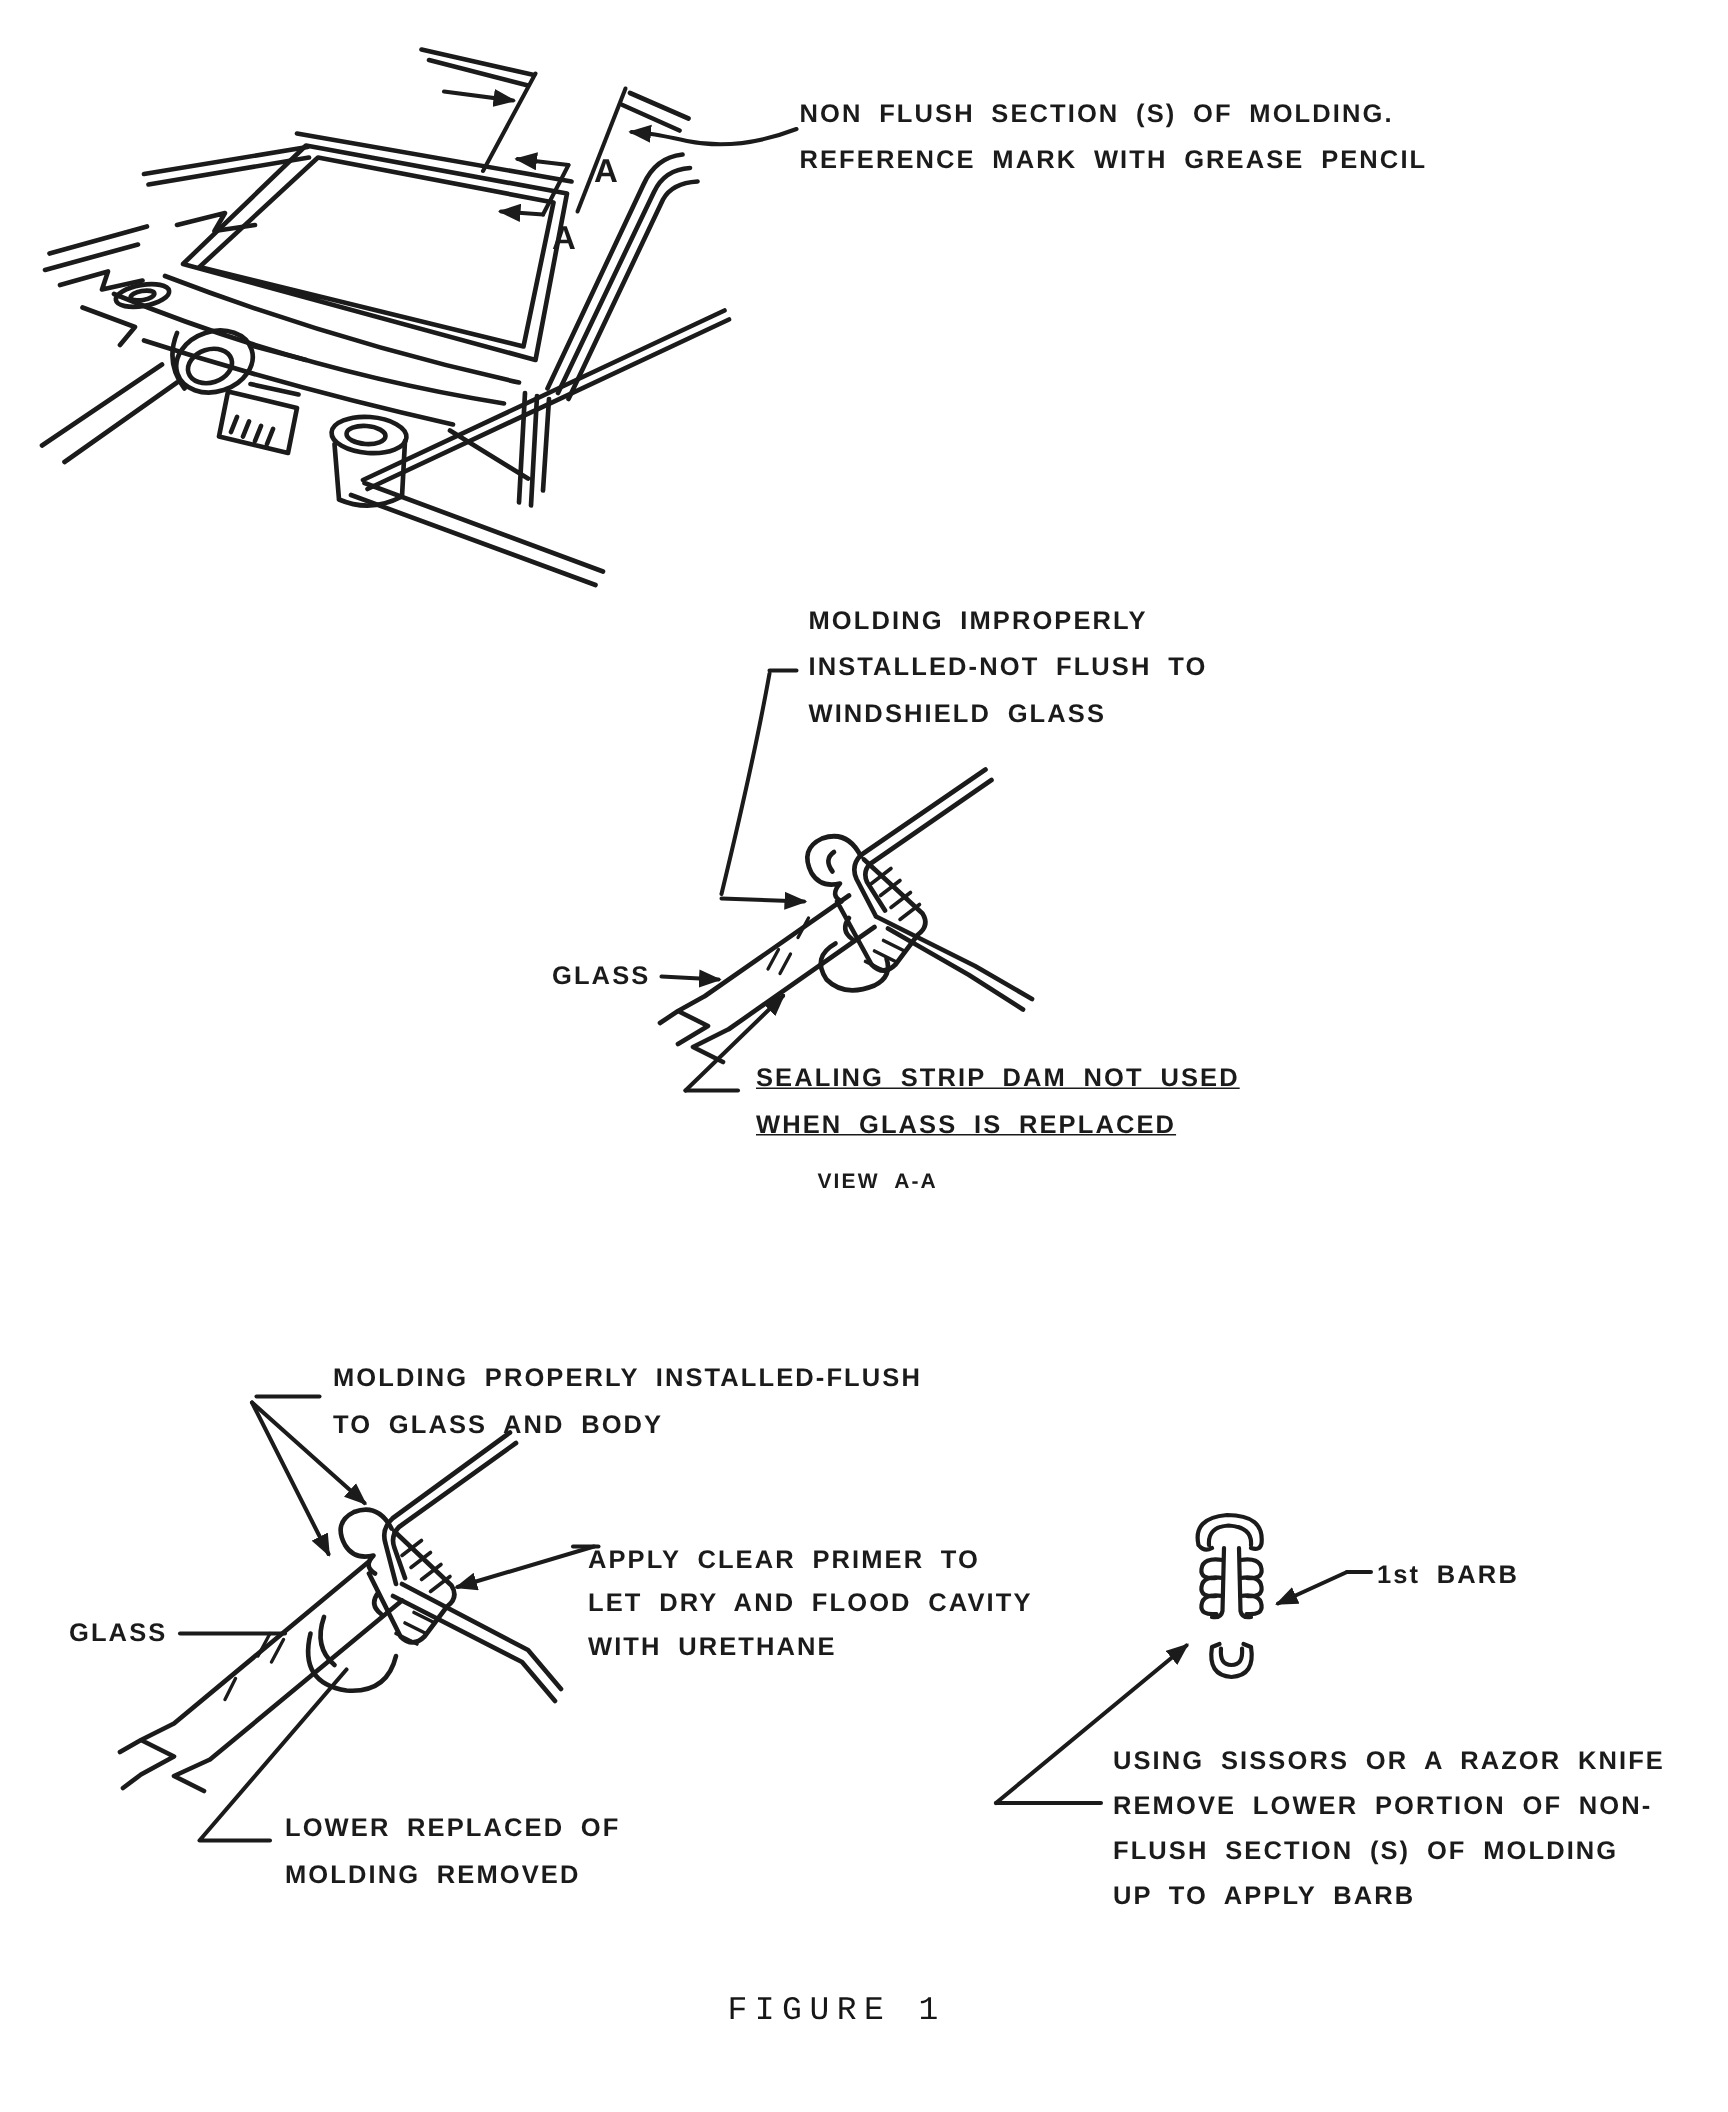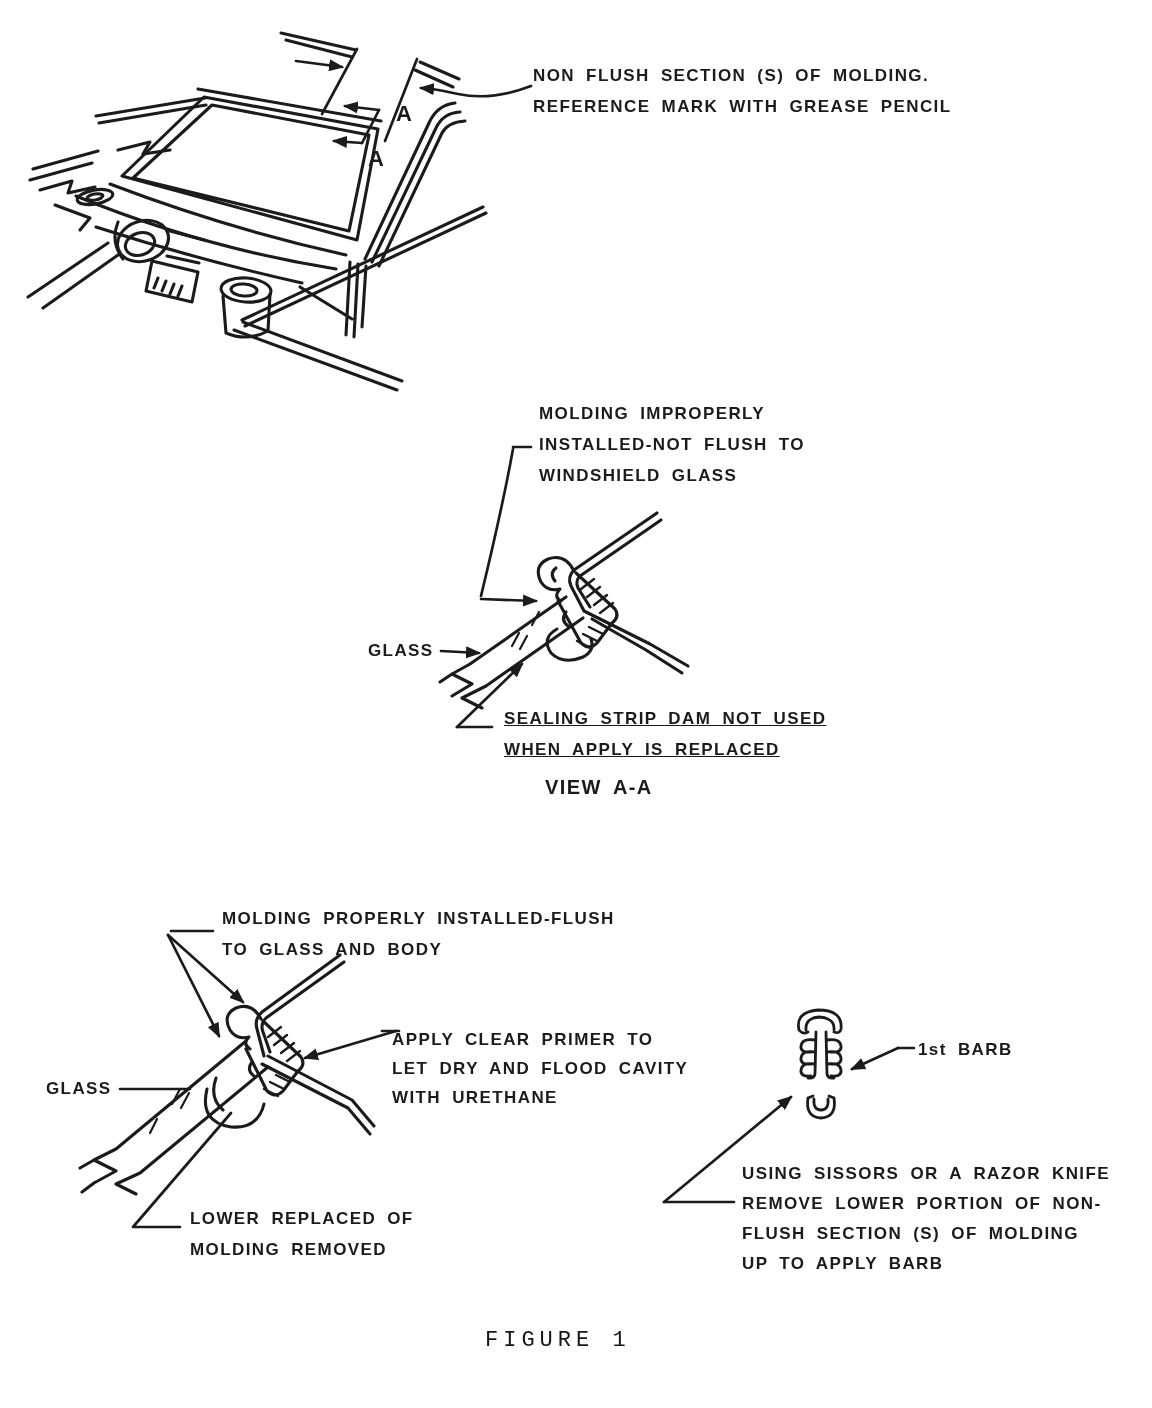--- a/index.html
+++ b/index.html
@@ -184,24 +184,24 @@
   <div class="lbl" style="left:539px;top:398px;">
     <span>MOLDING IMPROPERLY</span>
     <span>INSTALLED-NOT FLUSH TO</span>
     <span>WINDSHIELD GLASS</span>
   </div>
 
   <div class="lbl" style="left:368px;top:635px;">GLASS</div>
 
   <div class="lbl" style="left:504px;top:703px;text-decoration:underline;">
     <span>SEALING STRIP DAM NOT USED</span>
-    <span>WHEN APPLY IS REPLACED</span>
-  </div>
-
-  <div class="lbl" style="left:545px;top:772px;font-size:20px;">VIEW A-A</div>
+    <span>WHEN GLASS IS REPLACED</span>
+  </div>
+
+  <div class="lbl" style="left:545px;top:772px;font-size:14px;">VIEW A-A</div>
 
   <div class="lbl" style="left:222px;top:903px;">
     <span>MOLDING PROPERLY INSTALLED-FLUSH</span>
     <span>TO GLASS AND BODY</span>
   </div>
 
   <div class="lbl" style="left:392px;top:986px;line-height:29px;margin-top:39px;">
     <span>APPLY CLEAR PRIMER TO</span>
     <span>LET DRY AND FLOOD CAVITY</span>
     <span>WITH URETHANE</span>

